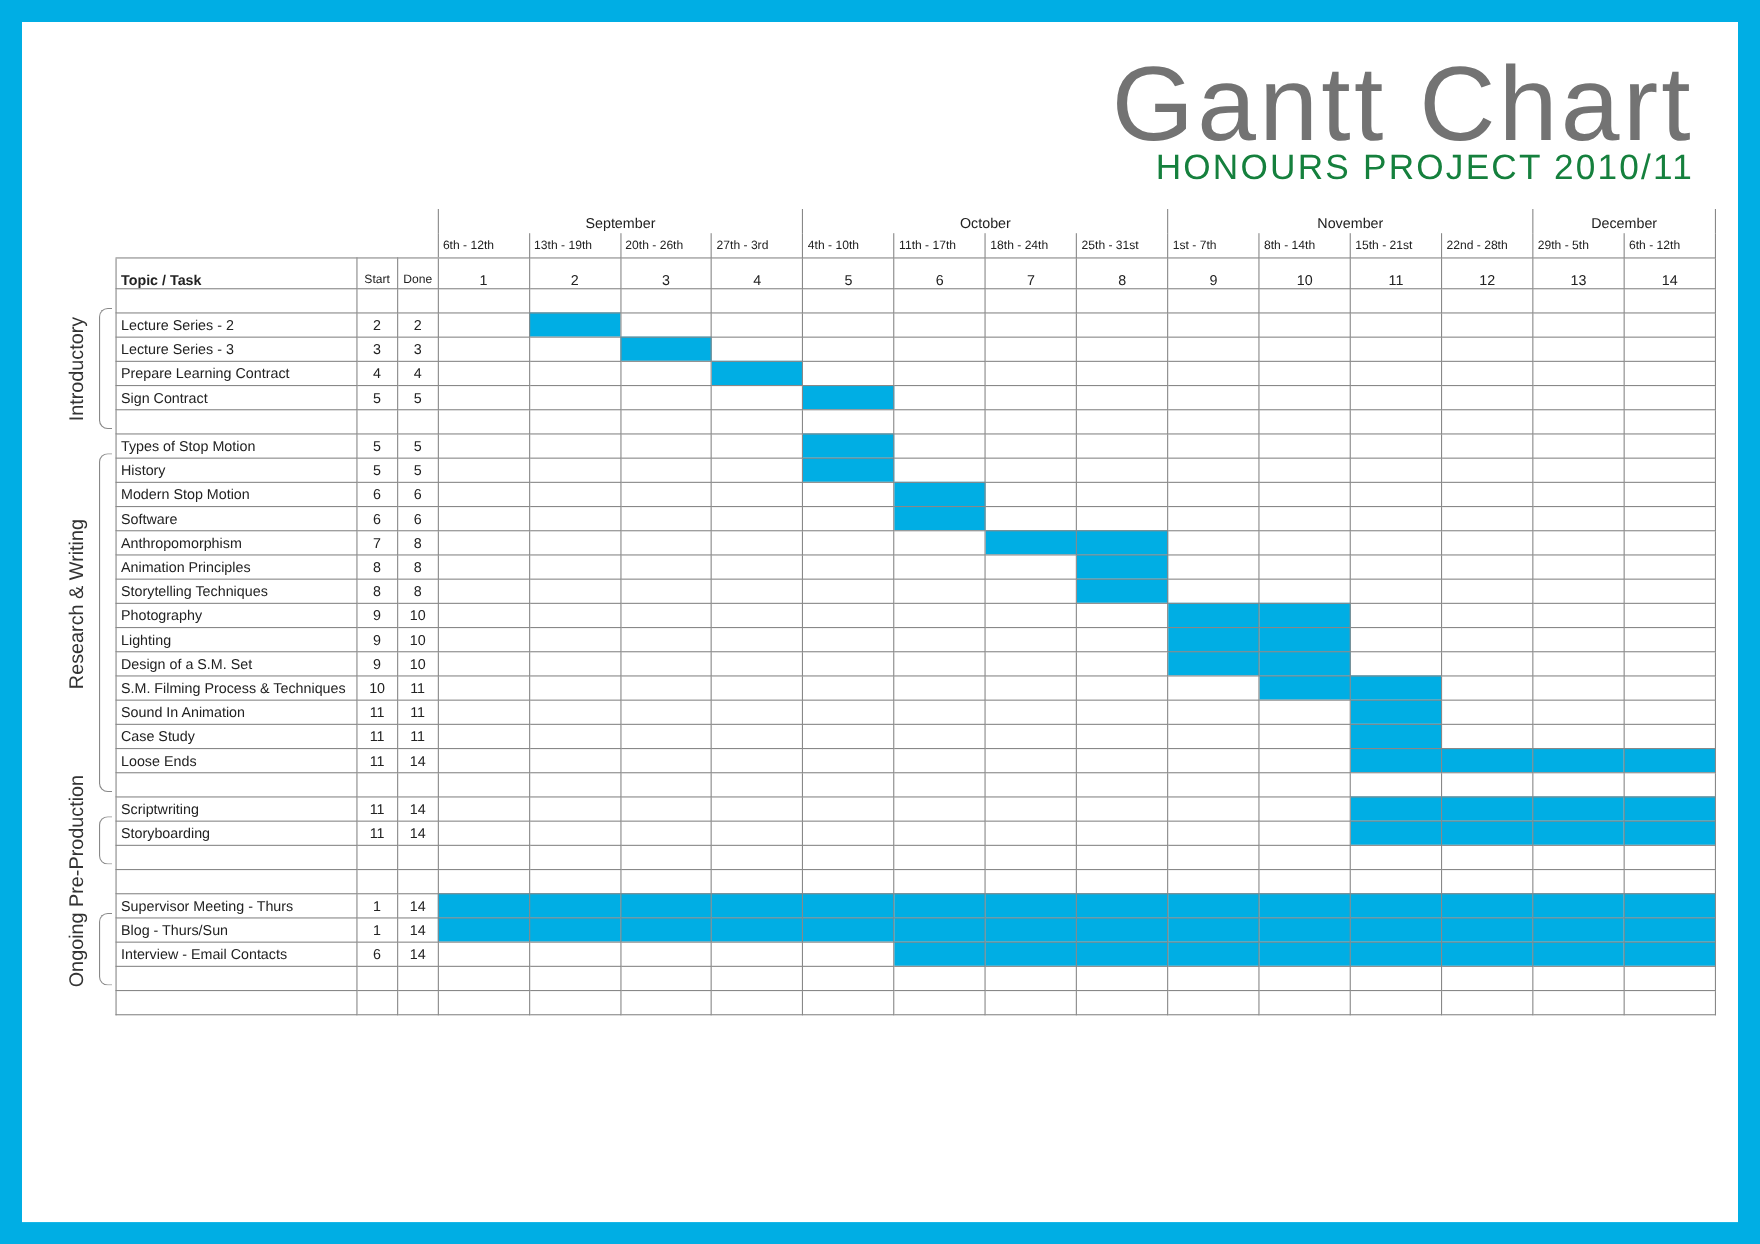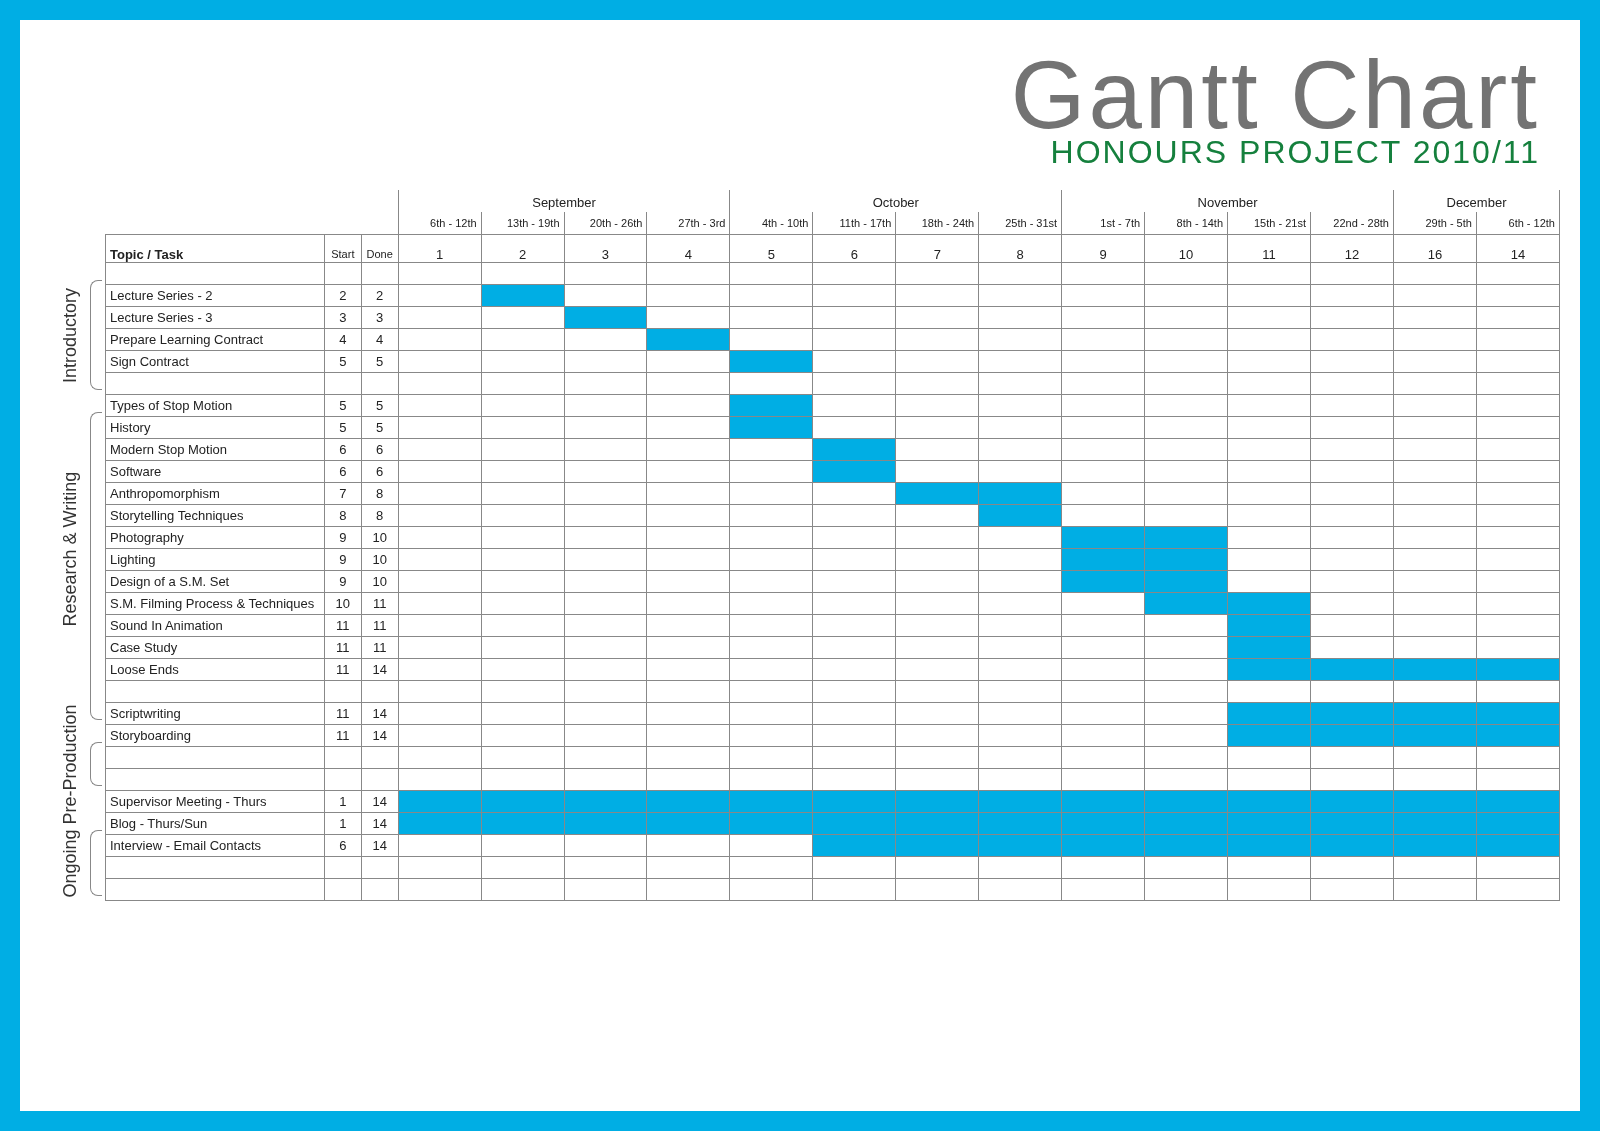--- a/index.html
+++ b/index.html
@@ -48,21 +48,21 @@
   table.gantt th, table.gantt td {
     border: 1px solid #888; height: 22px; padding: 0 4px;
     font-size: 13px; color: #222;
   }
   table.gantt tr.months th {
     border-top: none; border-bottom: none; font-weight: 400; text-align: center;
     padding-top: 2px; font-size: 13px;
   }
   table.gantt tr.months th.noborder { border-left: none; border-right: none; }
   table.gantt tr.dates th {
-    font-weight: 400; text-align: right; font-size: 11px; border-top: none;
+    font-weight: 400; text-align: left; font-size: 11px; border-top: none;
   }
   table.gantt tr.nums th {
     font-weight: 400; text-align: center; padding-top: 12px; margin-left: 28px;
   }
   table.gantt td.task { text-align: left; white-space: nowrap; overflow: hidden; }
   table.gantt td.num  { text-align: center; }
   table.gantt td.cell { padding: 0; }
   table.gantt td.bar  { background: #00aee4; padding: 0; }
   table.gantt tr.spacer td { height: 22px; }
 </style>
@@ -142,21 +142,21 @@
               <th>3</th>
               <th>4</th>
               <th>5</th>
               <th>6</th>
               <th>7</th>
               <th>8</th>
               <th>9</th>
               <th>10</th>
               <th>11</th>
               <th>12</th>
-              <th>16</th>
+              <th>13</th>
               <th>14</th>
             </tr>
           </tbody>
           <tbody>
             <tr class="spacer">
               <td class="task"></td>
               <td class="num"></td>
               <td class="num"></td>
               <td class="cell"></td>
               <td class="cell"></td>
@@ -357,20 +357,39 @@
               <td class="bar"></td>
               <td class="bar"></td>
               <td class="cell"></td>
               <td class="cell"></td>
               <td class="cell"></td>
               <td class="cell"></td>
               <td class="cell"></td>
               <td class="cell"></td>
             </tr>
             <tr>
+      <td class="task">Animation Principles</td>
+      <td class="num">8</td>
+      <td class="num">8</td>
+              <td class="cell"></td>
+              <td class="cell"></td>
+              <td class="cell"></td>
+              <td class="cell"></td>
+              <td class="cell"></td>
+              <td class="cell"></td>
+              <td class="cell"></td>
+              <td class="bar"></td>
+              <td class="cell"></td>
+              <td class="cell"></td>
+              <td class="cell"></td>
+              <td class="cell"></td>
+              <td class="cell"></td>
+              <td class="cell"></td>
+            </tr>
+            <tr>
       <td class="task">Storytelling Techniques</td>
       <td class="num">8</td>
       <td class="num">8</td>
               <td class="cell"></td>
               <td class="cell"></td>
               <td class="cell"></td>
               <td class="cell"></td>
               <td class="cell"></td>
               <td class="cell"></td>
               <td class="cell"></td>

